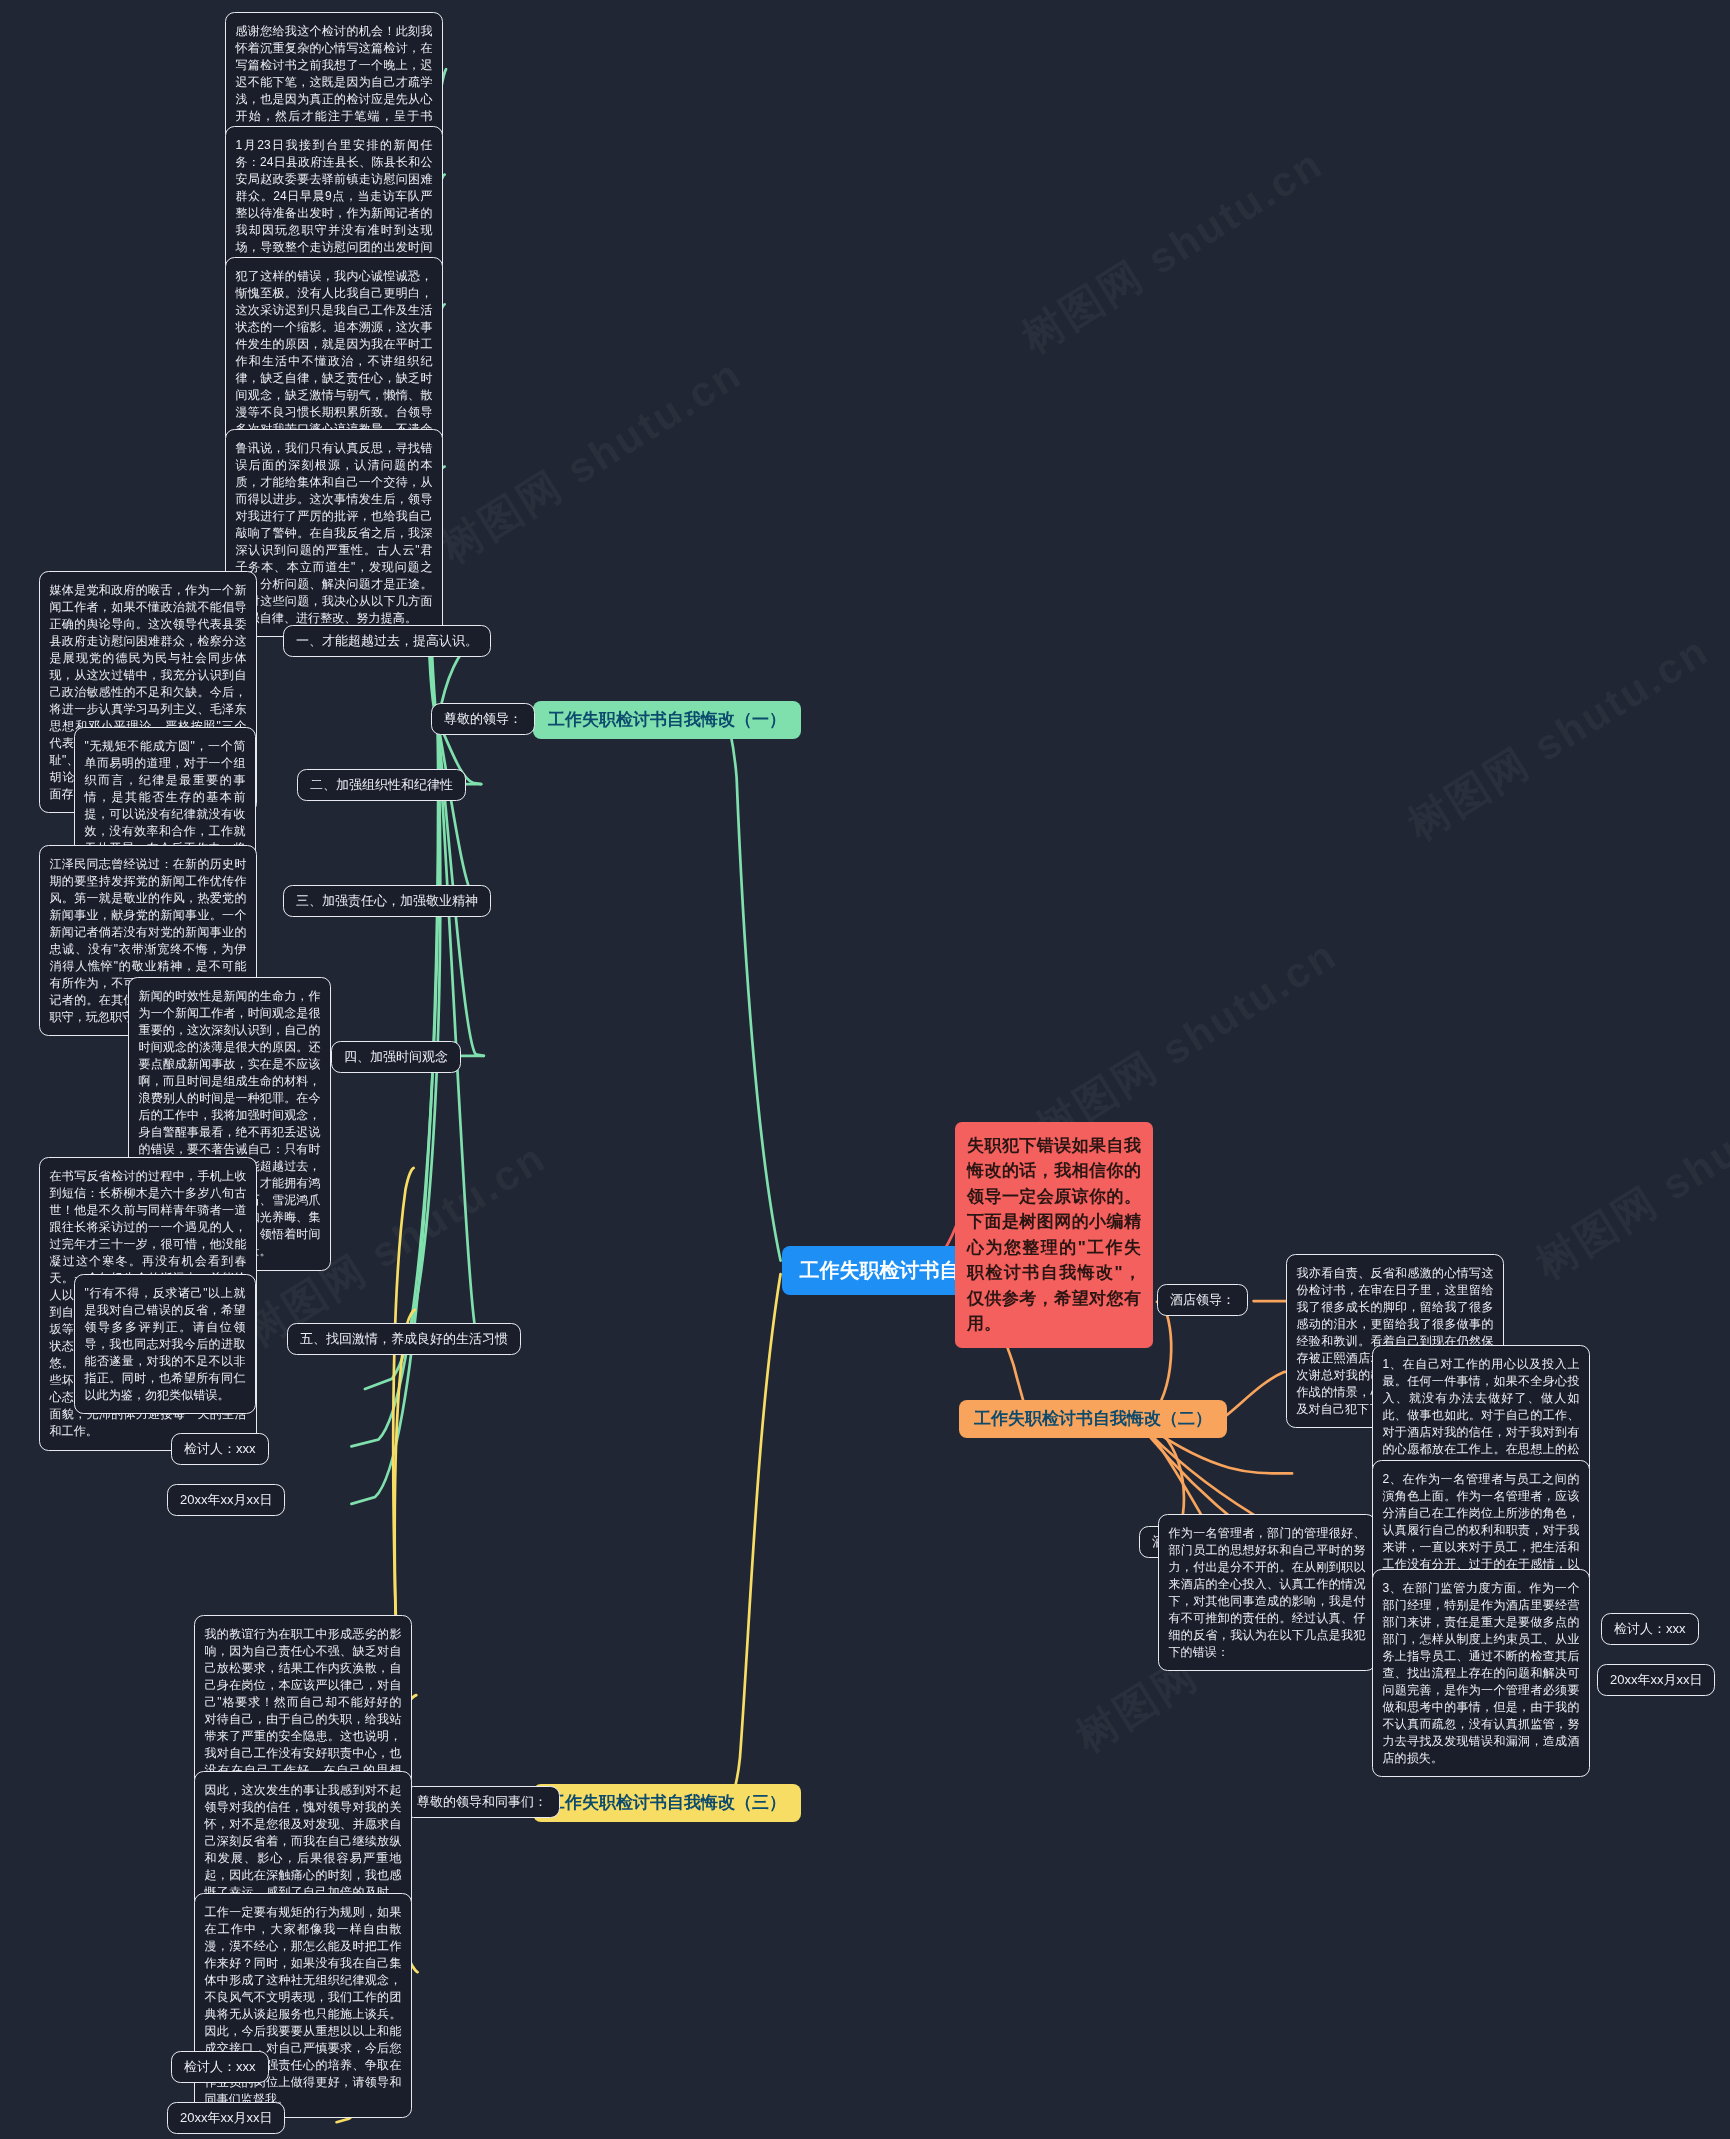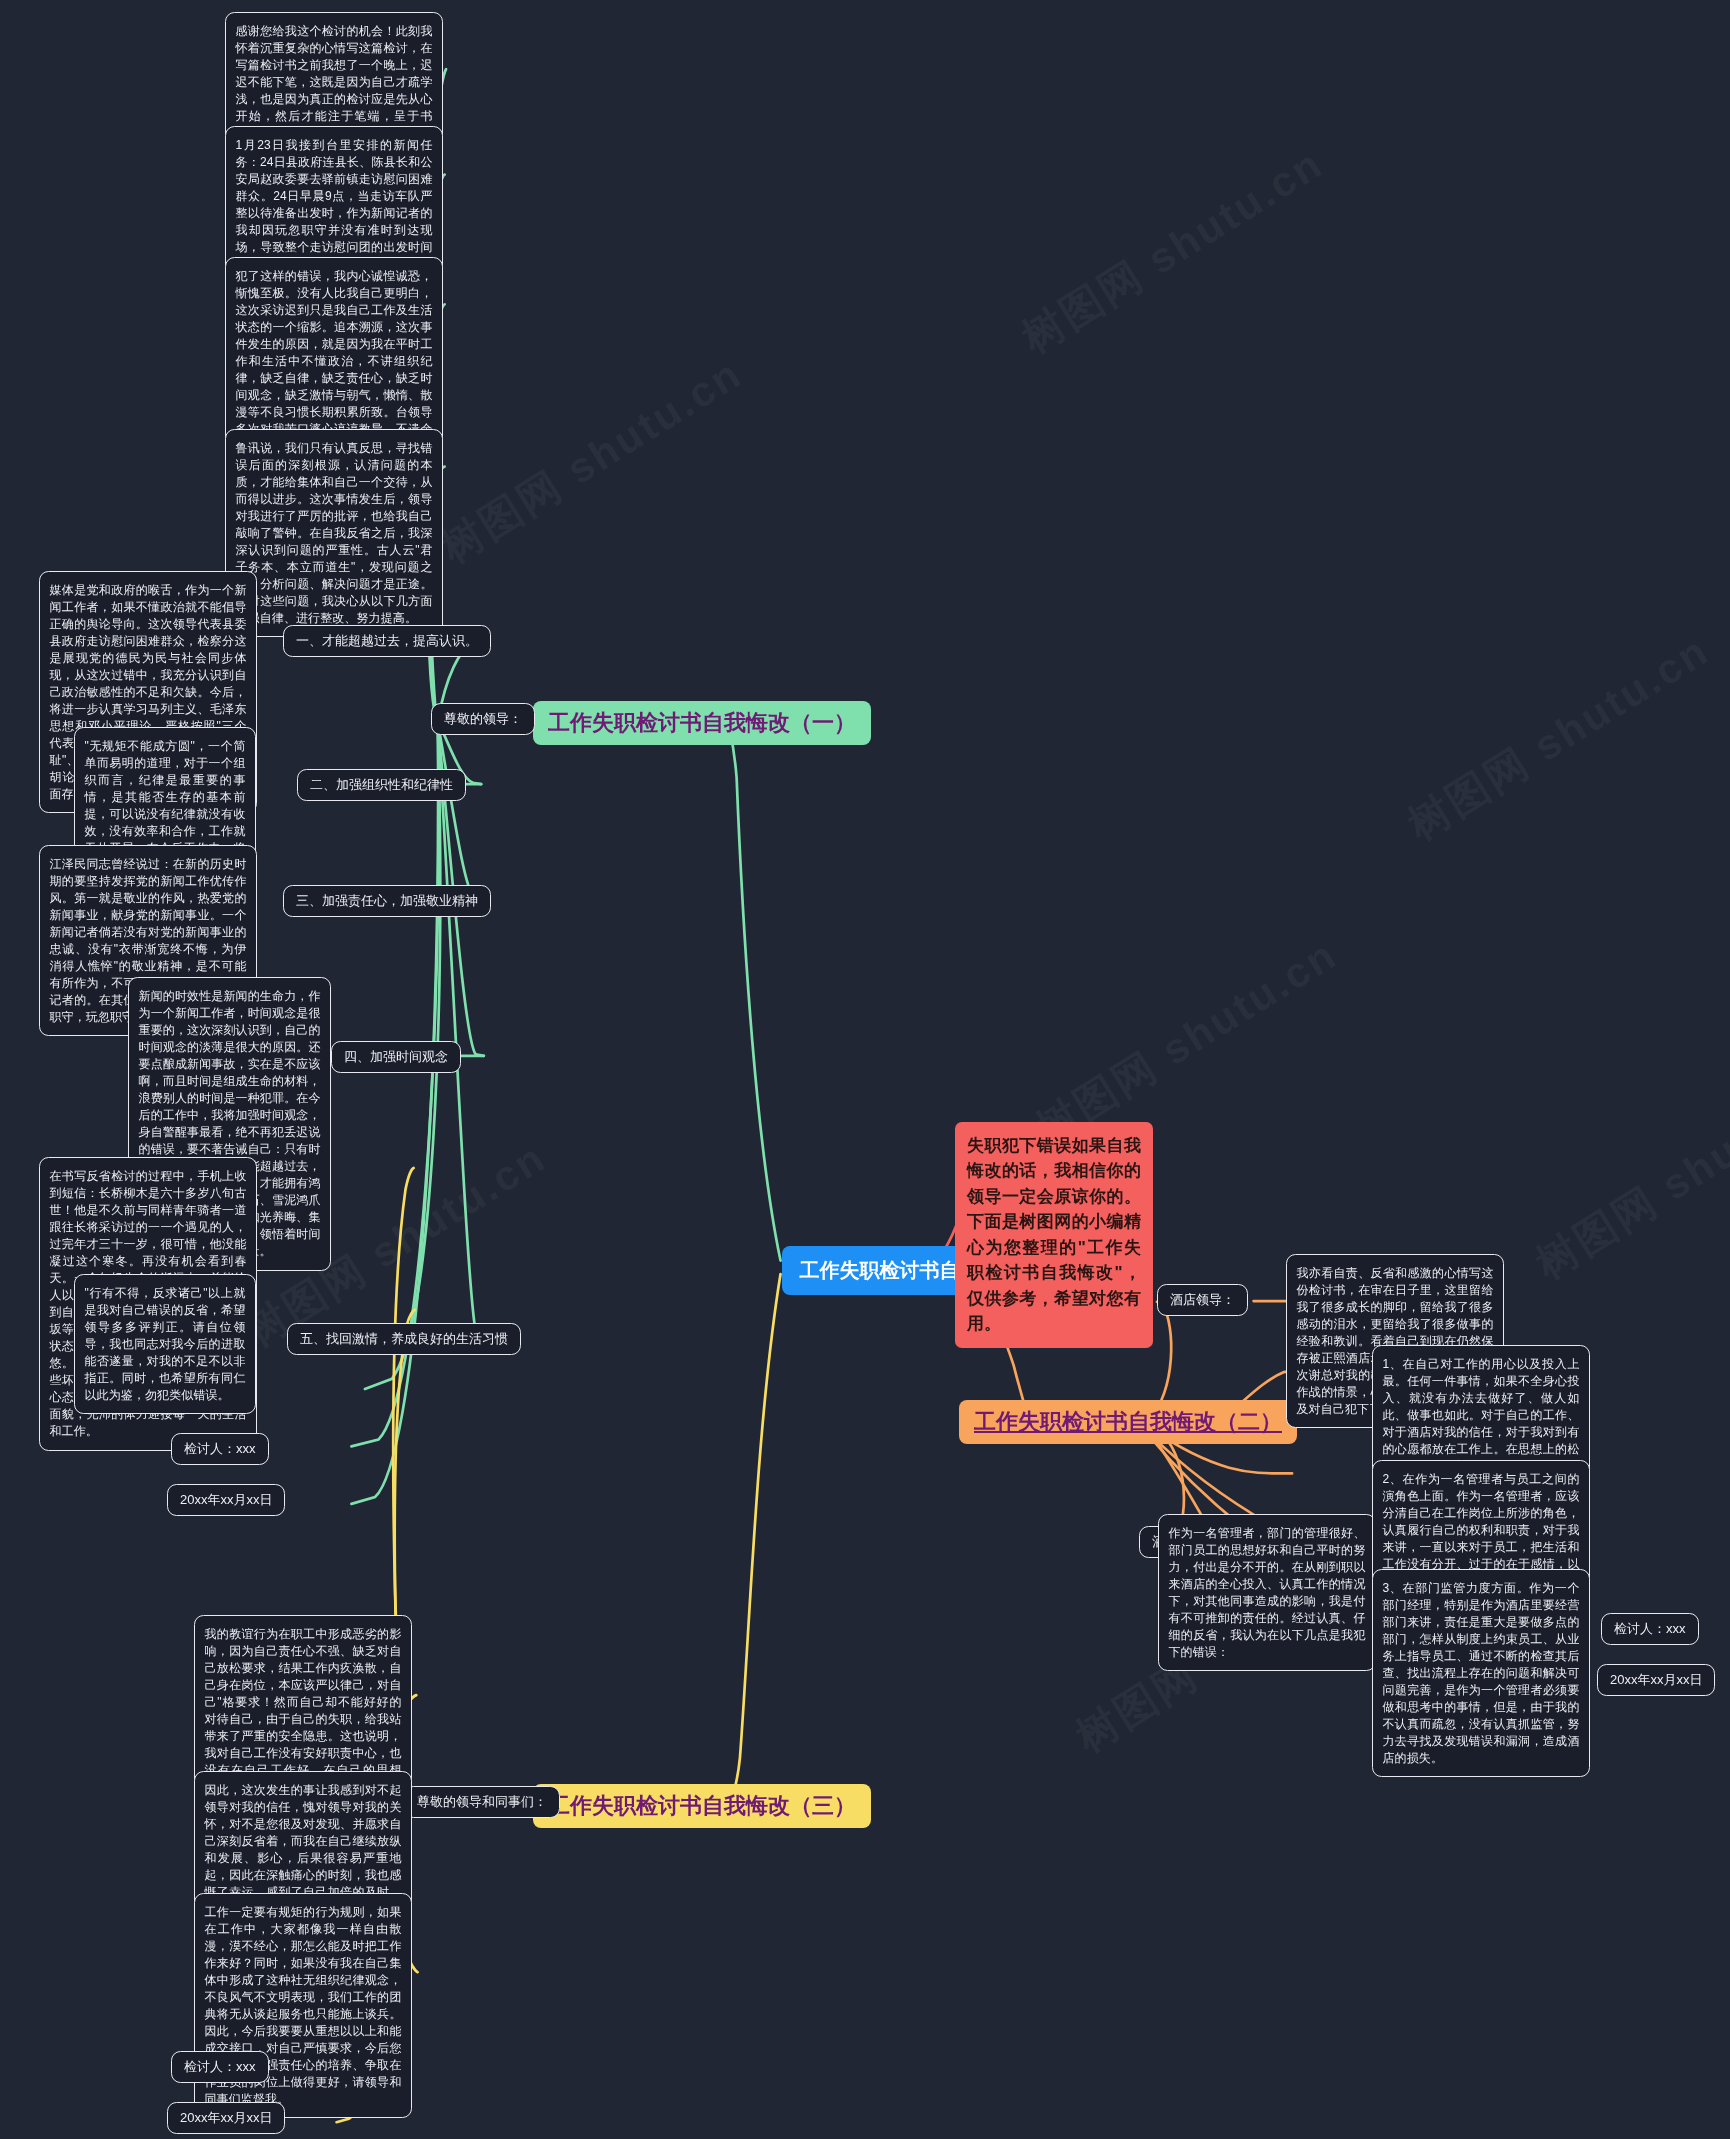--- a/index.html
+++ b/index.html
@@ -35,28 +35,28 @@
     color:#eef0f5;
     padding:6.8px 12px;
     font-size:13px;
     white-space:nowrap;
     line-height:1.3;
   }
   
   .chip{
     border-radius:8px;
     padding:8.8px 15px;
-    font-size:22px;
+    font-size:17px;
     font-weight:700;
     white-space:nowrap;
-    color:#701a75;
+    color:#0c4a6e;
     line-height:1.2;
   }
   .chip.green{ background:#7fe0ad; }
-  .chip.orange{ background:#f8a45c;text-decoration:underline; }
+  .chip.orange{ background:#f8a45c; }
   .chip.yellow{ background:#f7dd63; }
 
   .root{
     background:#1e90f5;
     color:#ffffff;
     border-radius:8px;
     padding:10.8px 17.6px;
     font-size:20px;
     font-weight:700;
     white-space:nowrap;

